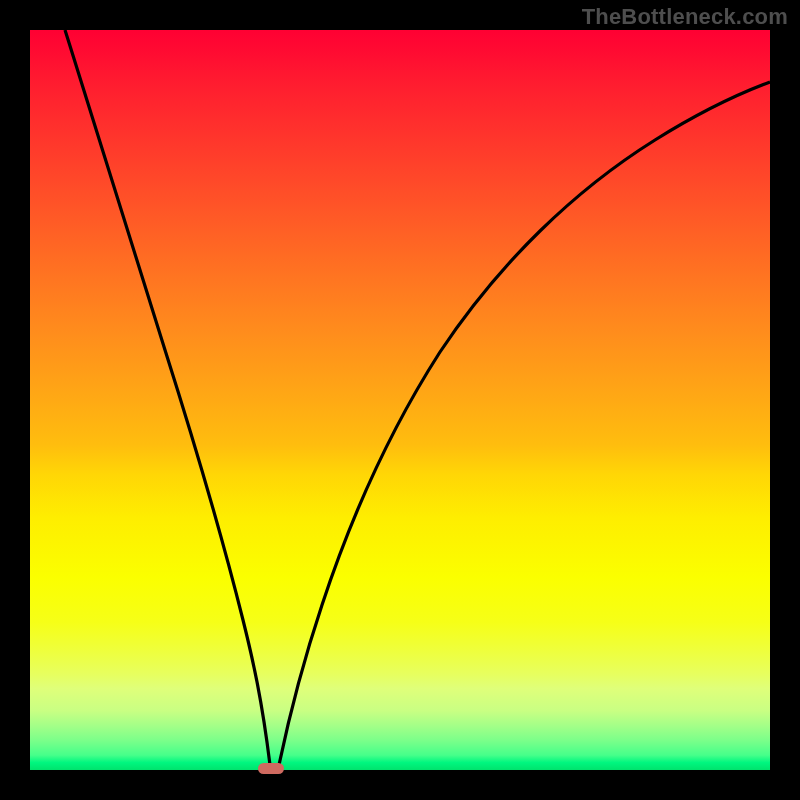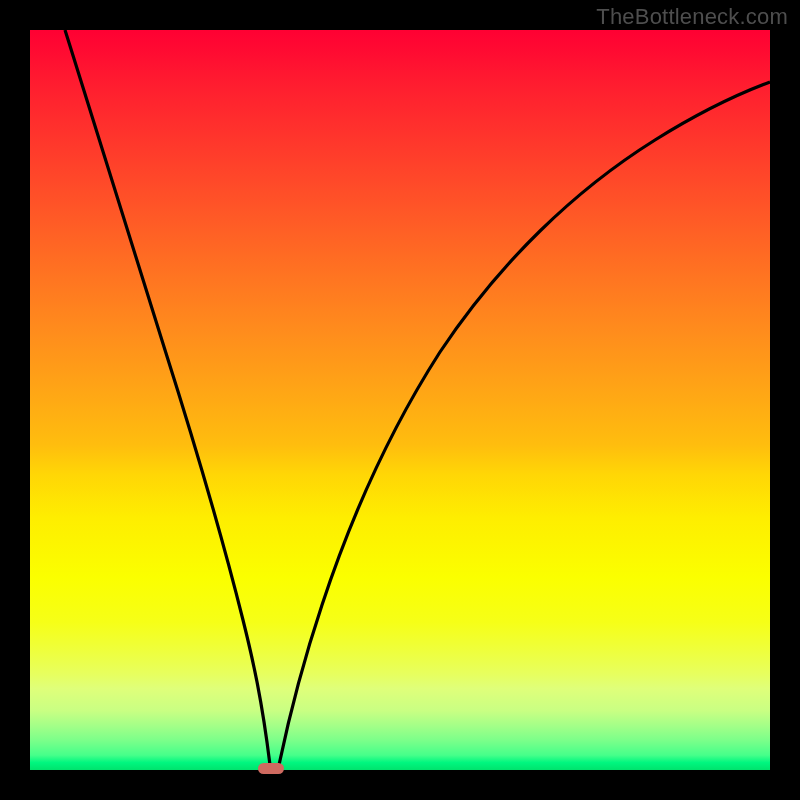--- a/index.html
+++ b/index.html
@@ -16,21 +16,21 @@
     width: 800px;
     height: 800px;
     background: #000;
   }
   .watermark {
     position: absolute;
     top: 4px;
     right: 12px;
     color: #4e4e4e;
     font-size: 22px;
-    font-weight: 400;
+    font-weight: 700;
     letter-spacing: 0.2px;
     z-index: 10;
   }
   .plot-area {
     position: absolute;
     left: 30px;
     top: 30px;
     width: 740px;
     height: 740px;
     

